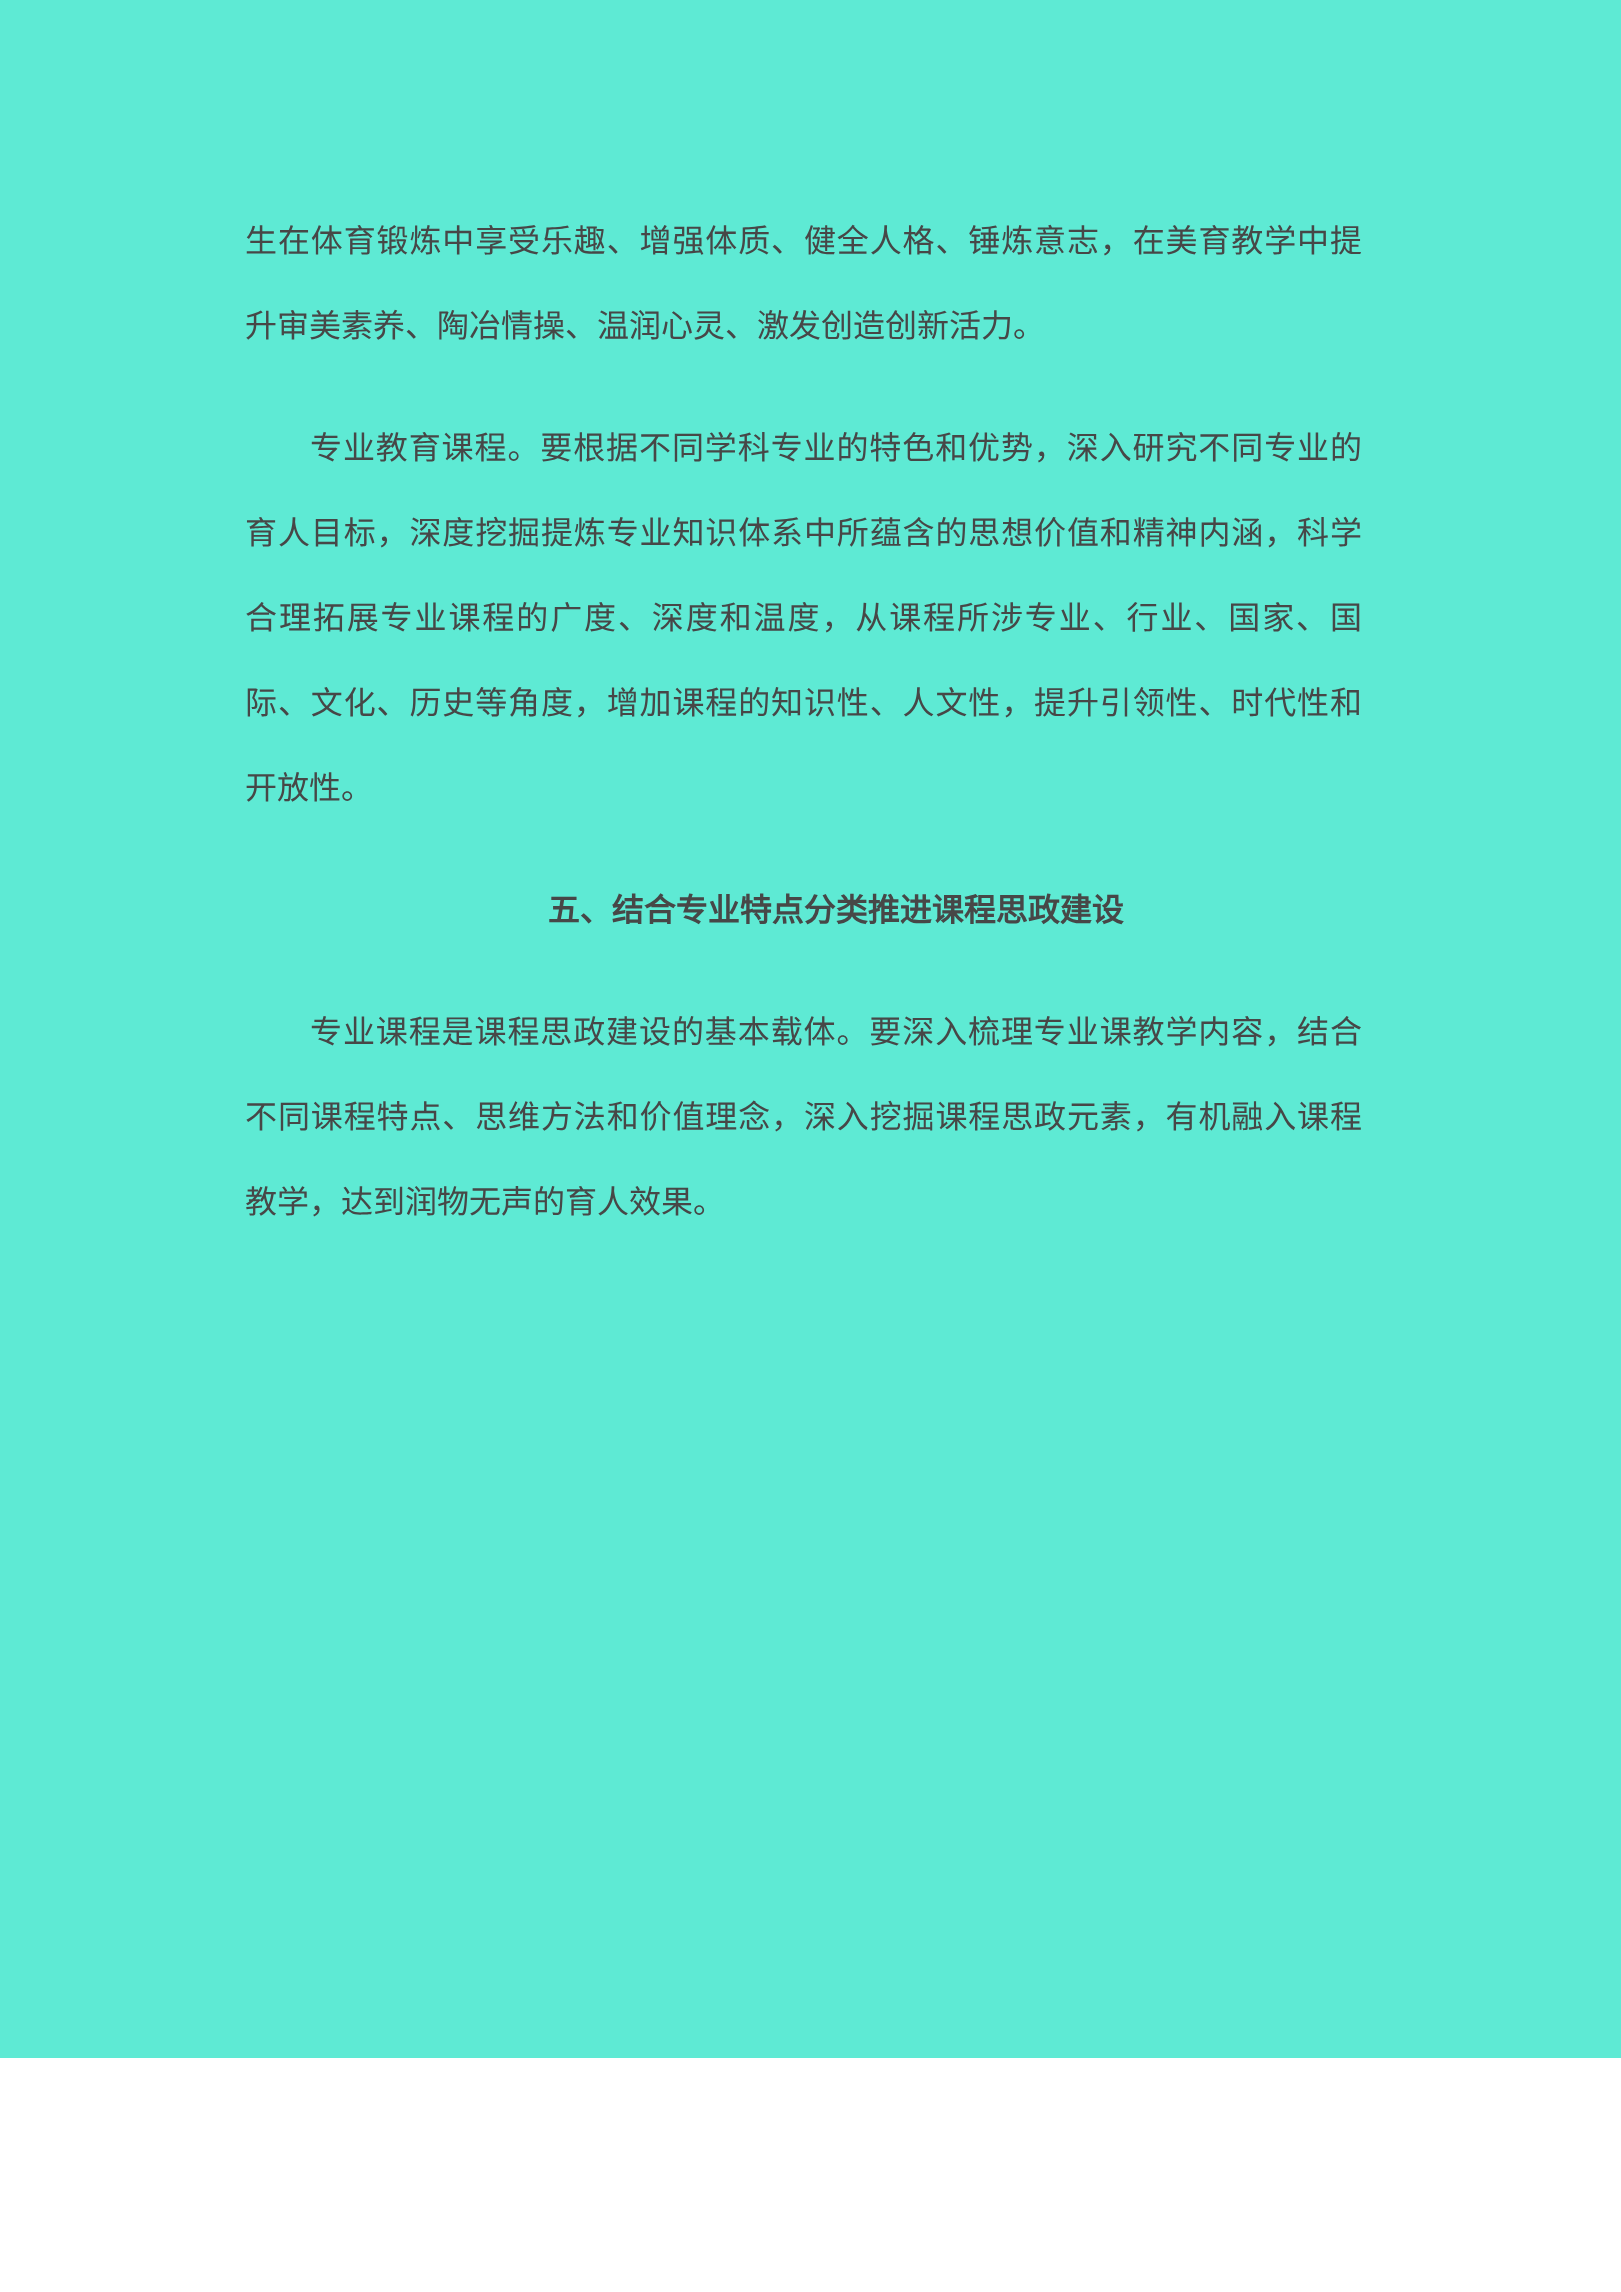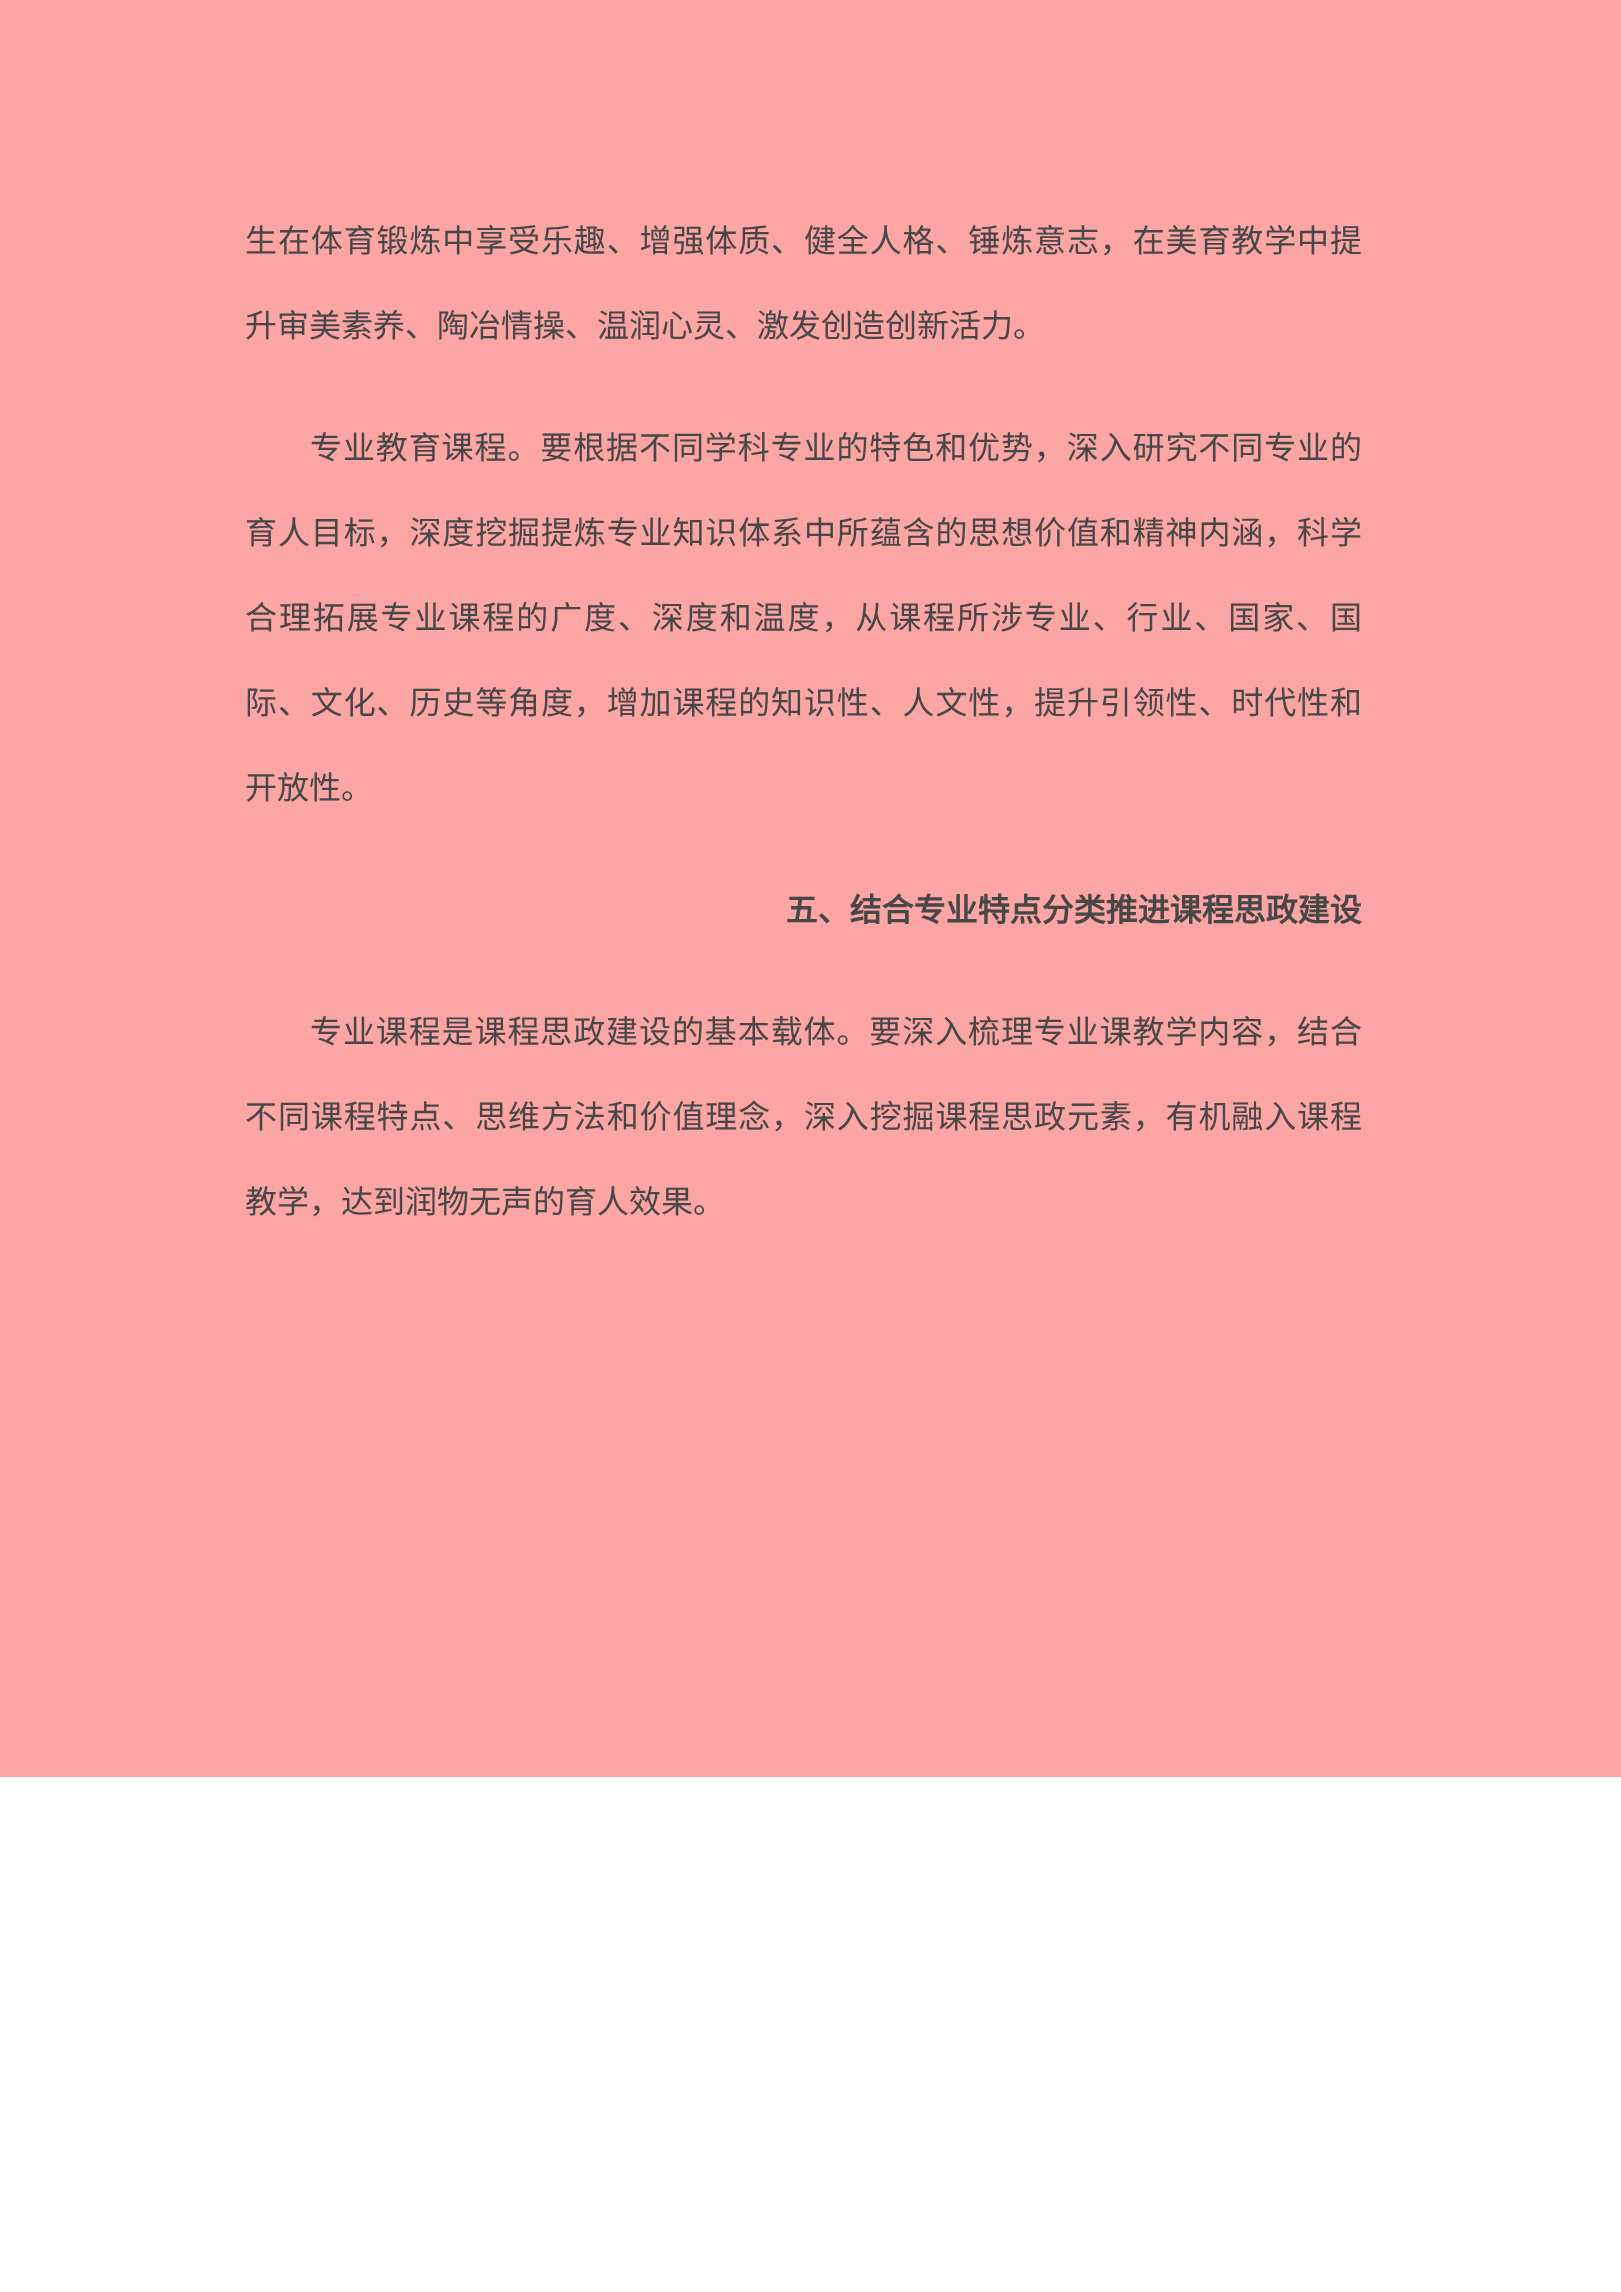--- a/index.html
+++ b/index.html
@@ -9,39 +9,39 @@
   }
   body {
     width: 1621px;
     height: 2293px;
     overflow: hidden;
     font-family: "Liberation Sans", sans-serif;
   }
   .page {
     box-sizing: border-box;
     width: 1621px;
-    height: 1777px;
-    background: #fca5a5;
+    height: 2058px;
+    background: #5eead4;
     padding: 199px 259px 0 245px;
   }
   .para {
     margin: 0 0 37px 0;
     font-size: 32px;
     line-height: 85px;
     color: #474747;
     text-align: justify;
     letter-spacing: 0;
     word-break: normal;
   }
   .para.indent {
     text-indent: 65px;
   }
   .para.heading {
     font-weight: 700;
-    text-align: right;
+    text-align: center;
   }
 </style>
 </head>
 <body>
 
 <div class="page">
   <p class="para">生在体育锻炼中享受乐趣、增强体质、健全人格、锤炼意志，在美育教学中提升审美素养、陶冶情操、温润心灵、激发创造创新活力。</p>
 
   <p class="para indent">专业教育课程。要根据不同学科专业的特色和优势，深入研究不同专业的育人目标，深度挖掘提炼专业知识体系中所蕴含的思想价值和精神内涵，科学合理拓展专业课程的广度、深度和温度，从课程所涉专业、行业、国家、国际、文化、历史等角度，增加课程的知识性、人文性，提升引领性、时代性和开放性。</p>
 

